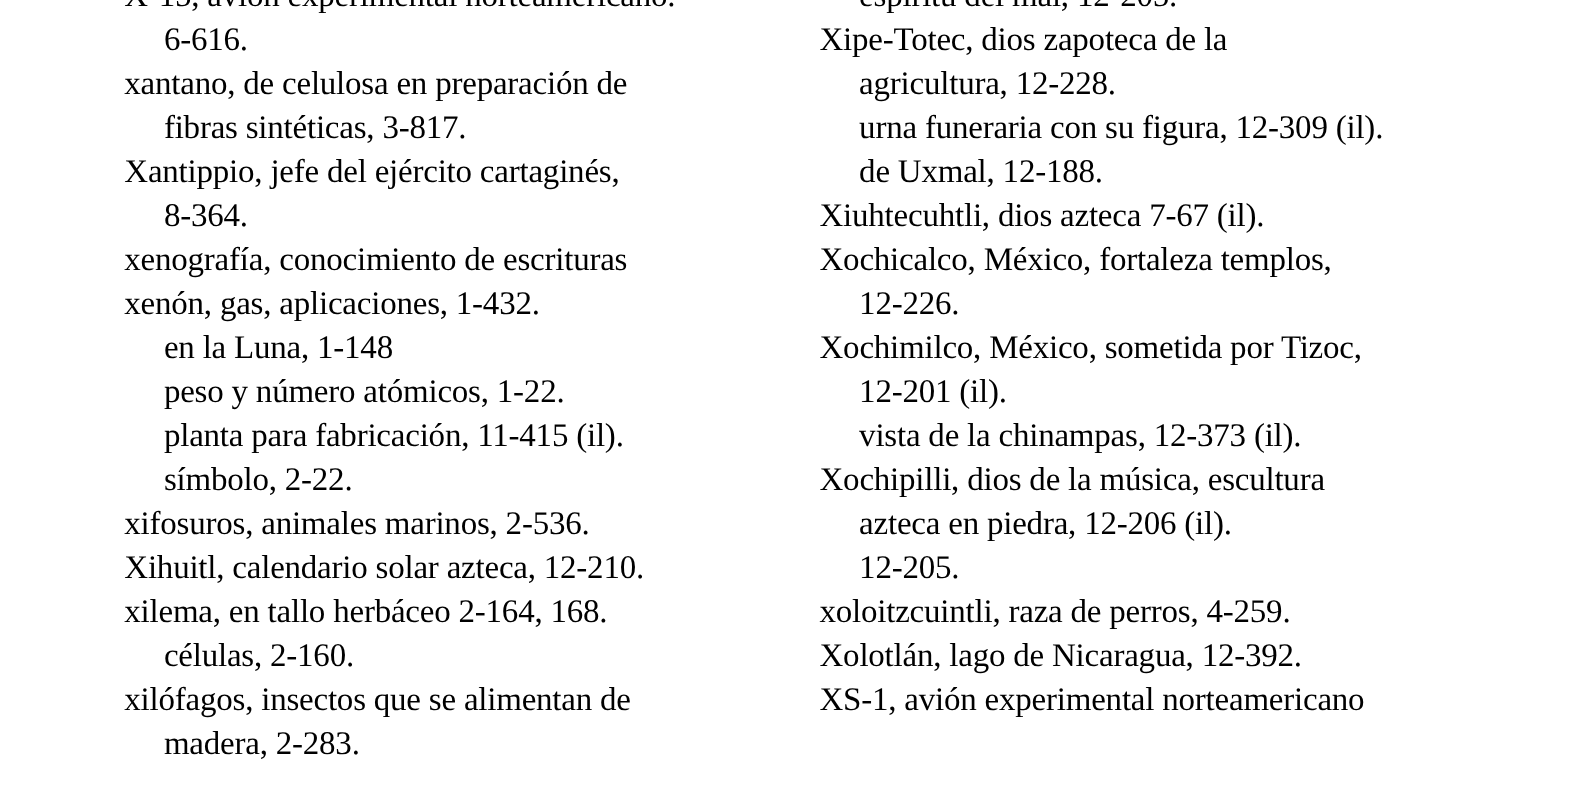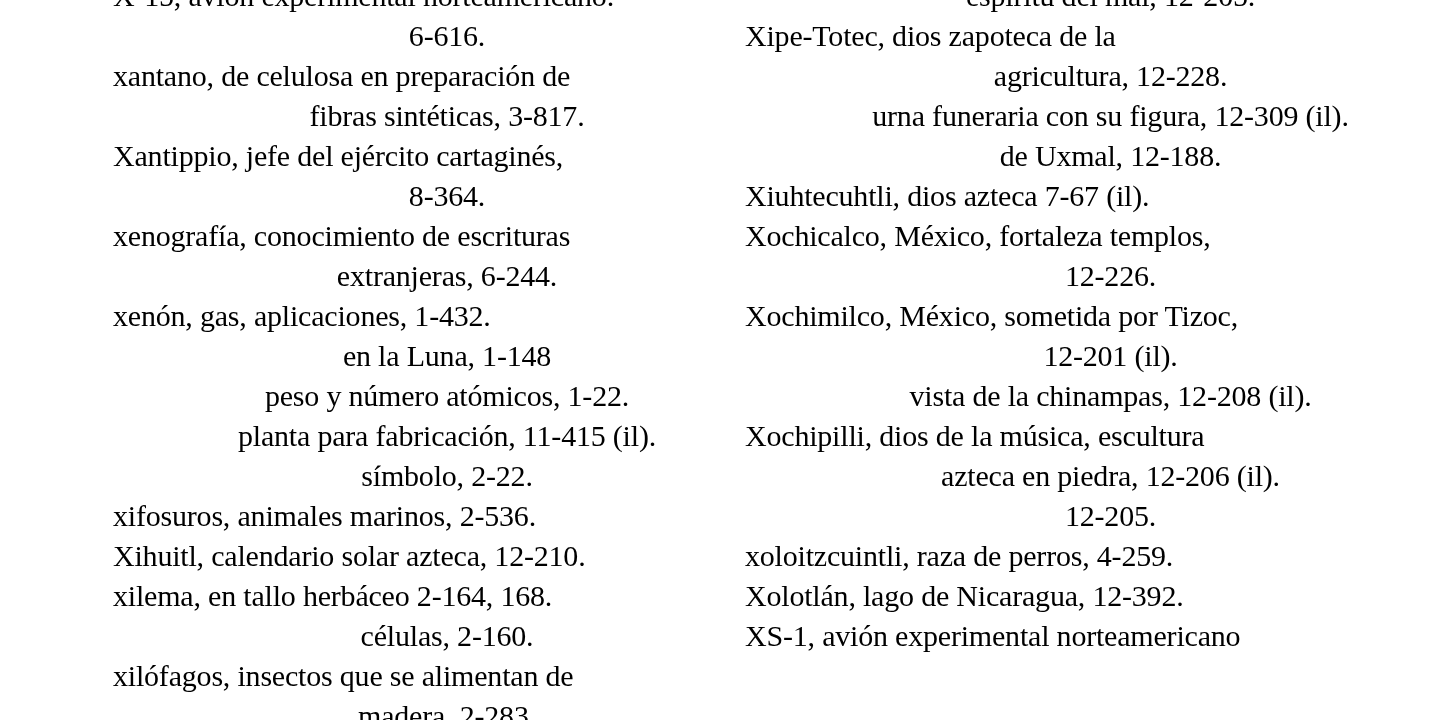--- a/index.html
+++ b/index.html
@@ -29,39 +29,37 @@
     width: 632px;
   }
   .col-right {
     width: 695px;
   }
   .line {
     white-space: nowrap;
   }
   .line.indent {
     padding-left: 36px;
-    text-align: center;
   }
   .hw {
     font-weight: normal;
   }
 </style>
 </head>
 <body>
 
 <div class="page">
   <div class="col col-left" id="col-0">
       <div class="line"><span class="hw">X-15,</span> avión experimental norteamericano.</div>
       <div class="line indent">6-616.</div>
       <div class="line"><span class="hw">xantano,</span> de celulosa en preparación de</div>
       <div class="line indent">fibras sintéticas, 3-817.</div>
       <div class="line"><span class="hw">Xantippio,</span> jefe del ejército cartaginés,</div>
       <div class="line indent">8-364.</div>
       <div class="line"><span class="hw">xenografía,</span> conocimiento de escrituras</div>
-      <div class="line indent">extranjeras, 6-244.</div>
       <div class="line"><span class="hw">xenón,</span> gas, aplicaciones, 1-432.</div>
       <div class="line indent">en la Luna, 1-148</div>
       <div class="line indent">peso y número atómicos, 1-22.</div>
       <div class="line indent">planta para fabricación, 11-415 (il).</div>
       <div class="line indent">símbolo, 2-22.</div>
       <div class="line"><span class="hw">xifosuros,</span> animales marinos, 2-536.</div>
       <div class="line"><span class="hw">Xihuitl,</span> calendario solar azteca, 12-210.</div>
       <div class="line"><span class="hw">xilema,</span> en tallo herbáceo 2-164, 168.</div>
       <div class="line indent">células, 2-160.</div>
       <div class="line"><span class="hw">xilófagos,</span> insectos que se alimentan de</div>
@@ -71,21 +69,21 @@
       <div class="line indent">espíritu del mal, 12-205.</div>
       <div class="line"><span class="hw">Xipe-Totec,</span> dios zapoteca de la</div>
       <div class="line indent">agricultura, 12-228.</div>
       <div class="line indent">urna funeraria con su figura, 12-309 (il).</div>
       <div class="line indent">de Uxmal, 12-188.</div>
       <div class="line"><span class="hw">Xiuhtecuhtli,</span> dios azteca 7-67 (il).</div>
       <div class="line"><span class="hw">Xochicalco,</span> México, fortaleza templos,</div>
       <div class="line indent">12-226.</div>
       <div class="line"><span class="hw">Xochimilco,</span> México, sometida por Tizoc,</div>
       <div class="line indent">12-201 (il).</div>
-      <div class="line indent">vista de la chinampas, 12-208 (il).</div>
+      <div class="line indent">vista de la chinampas, 12-373 (il).</div>
       <div class="line"><span class="hw">Xochipilli,</span> dios de la música, escultura</div>
       <div class="line indent">azteca en piedra, 12-206 (il).</div>
       <div class="line indent">12-205.</div>
       <div class="line"><span class="hw">xoloitzcuintli,</span> raza de perros, 4-259.</div>
       <div class="line"><span class="hw">Xolotlán,</span> lago de Nicaragua, 12-392.</div>
       <div class="line"><span class="hw">XS-1,</span> avión experimental norteamericano</div>
     </div>
 </div>
 
 </body></html>

